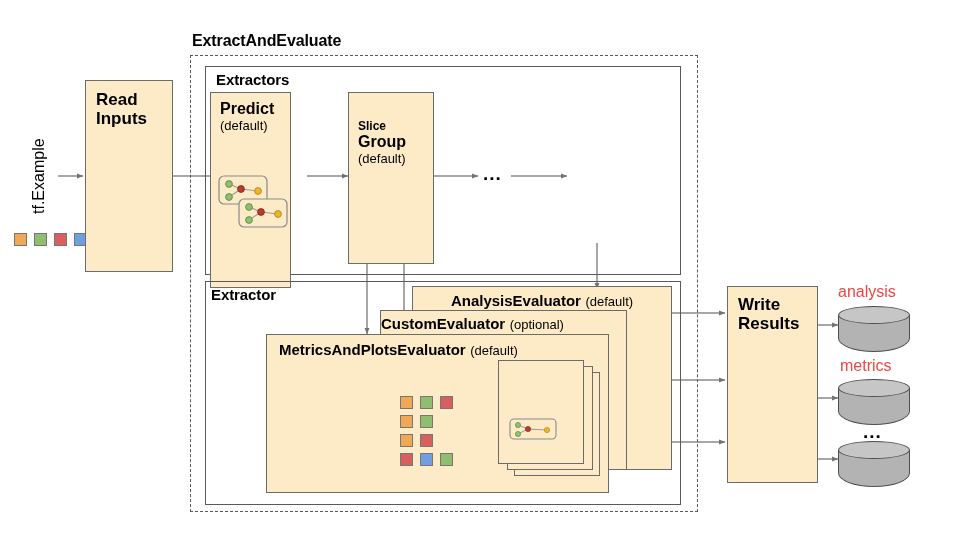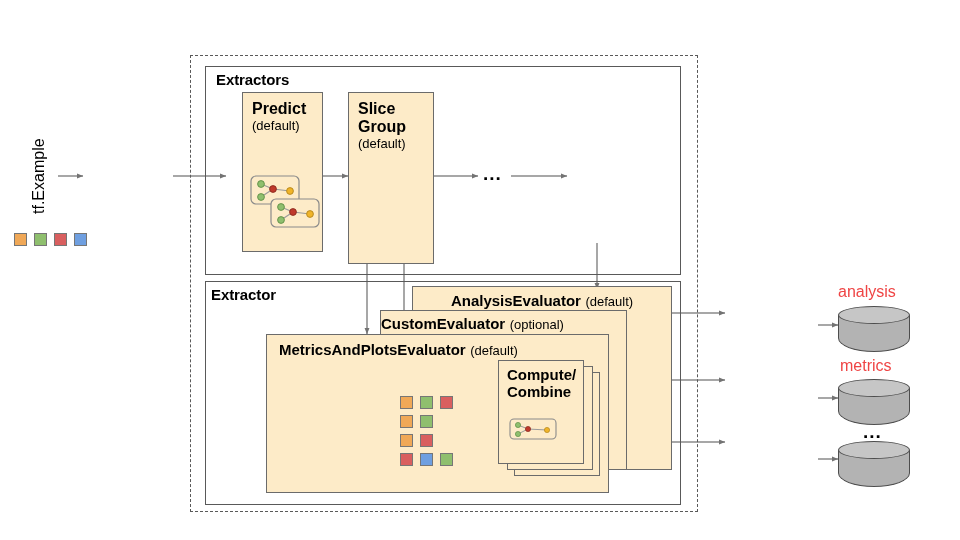--- a/index.html
+++ b/index.html
@@ -137,27 +137,34 @@
 
   <div class="vlabel" style="left:30px;top:214px;font-size:16px;">tf.Example</div>
 
   <div class="chiprow" style="left:14px;top:233px;">
     <span class="chip" style="background:#f0a857;"></span>
     <span class="chip" style="background:#8fbf6e;"></span>
     <span class="chip" style="background:#d95f5f;"></span>
     <span class="chip" style="background:#6f9fe0;"></span>
   </div>
 
-
+  <div class="box" style="left:85px;top:80px;width:88px;height:192px;">
+    <div class="boxtext bt-b" style="top:9px;left:10px;right:6px;font-size:17px;">
+      <div>Read</div>
+      <div>Inputs</div>
+    </div>
+  </div>
+
+  <div class="ttl" style="left:192px;top:32px;font-size:16px;">ExtractAndEvaluate</div>
   <div class="dashed" style="left:190px;top:55px;width:508px;height:457px;"></div>
 
   <div class="group" style="left:205px;top:66px;width:476px;height:209px;"></div>
   <div class="ttl" style="left:216px;top:71px;font-size:15px;">Extractors</div>
 
-  <div class="box" style="left:242px;top:92px;width:81px;height:160px;">
+  <div class="box" style="left:210px;top:92px;width:81px;height:196px;">
     <div class="boxtext" style="top:7px;left:9px;right:5px;">
       <div class="bt-b" style="font-size:16px;">Predict</div>
       <div class="sub" style="font-size:13px;margin-top:1px;">(default)</div>
     </div>
 
     <svg style="position:absolute;left:7px;top:82px;" width="74" height="56" viewBox="0 0 74 56">
       <rect x="1" y="1" width="48" height="28" rx="5" fill="none" stroke="#8a8a8a" stroke-width="1.2"></rect>
       <g stroke="#9a9a9a" stroke-width="1.1" fill="none">
         <path d="M11,9 L23,14"></path>
           <path d="M11,22 L23,14"></path>
@@ -176,21 +183,21 @@
       </g>
       <circle cx="31" cy="32" r="3.4" fill="#8fbf6e" stroke="#5f8f45" stroke-width="0.9"></circle>
       <circle cx="31" cy="45" r="3.4" fill="#8fbf6e" stroke="#5f8f45" stroke-width="0.9"></circle>
       <circle cx="43" cy="37" r="3.4" fill="#c0392b" stroke="#8a2a1e" stroke-width="0.9"></circle>
       <circle cx="60" cy="39" r="3.4" fill="#f0b429" stroke="#b3861c" stroke-width="0.9"></circle>
     </svg>
   </div>
 
   <div class="box" style="left:348px;top:92px;width:86px;height:172px;">
     <div class="boxtext" style="top:7px;left:9px;right:5px;">
-      <div class="bt-b" style="font-size:16px;">Slice</div>
+      <div class="bt-b" style="font-size:12px;margin-top:20px;">Slice</div>
       <div class="bt-b" style="font-size:16px;">Group</div>
       <div class="sub" style="font-size:13px;margin-top:1px;">(default)</div>
     </div>
   </div>
 
   <div class="ellipsis" style="left:483px;top:163px;font-size:19px;">...</div>
 
 
   <div class="group" style="left:205px;top:281px;width:476px;height:224px;"></div>
   <div class="ttl" style="left:211px;top:286px;font-size:15px;">Extractor</div>
@@ -232,38 +239,40 @@
   </div>
   <div class="chiprow" style="left:400px;top:453px;">
     <span class="chip" style="background:#d95f5f;"></span>
     <span class="chip" style="background:#6f9fe0;"></span>
     <span class="chip" style="background:#8fbf6e;"></span>
   </div>
 
   <div class="box" style="left:514px;top:372px;width:86px;height:104px;"></div>
   <div class="box" style="left:507px;top:366px;width:86px;height:104px;"></div>
   <div class="box" style="left:498px;top:360px;width:86px;height:104px;">
-    <div class="boxtext bt-b" style="top:6px;left:8px;right:3px;font-size:15px;">
-      <div>Compute/</div>
-      <div>Combine</div>
-    </div>
     <svg style="position:absolute;left:10px;top:57px;" width="48" height="22" viewBox="0 0 48 22">
       <rect x="1" y="1" width="46" height="20" rx="4" fill="none" stroke="#8a8a8a" stroke-width="1.1"></rect>
       <g stroke="#9a9a9a" stroke-width="1" fill="none">
         <path d="M9,7 L19,11"></path>
           <path d="M9,16 L19,11"></path>
           <path d="M19,11 L38,12"></path>
       </g>
       <circle cx="9" cy="7" r="2.6" fill="#8fbf6e" stroke="#5f8f45" stroke-width="0.7"></circle>
       <circle cx="9" cy="16" r="2.6" fill="#8fbf6e" stroke="#5f8f45" stroke-width="0.7"></circle>
       <circle cx="19" cy="11" r="2.6" fill="#c0392b" stroke="#8a2a1e" stroke-width="0.7"></circle>
       <circle cx="38" cy="12" r="2.6" fill="#f0b429" stroke="#b3861c" stroke-width="0.7"></circle>
     </svg>
   </div>
 
+  <div class="box" style="left:727px;top:286px;width:91px;height:197px;">
+    <div class="boxtext bt-b" style="top:8px;left:10px;right:4px;font-size:17px;">
+      <div>Write</div>
+      <div>Results</div>
+    </div>
+  </div>
 
   <div class="lbl" style="left:838px;top:283px;font-size:16px;">analysis</div>
   <div class="cyl" style="left:838px;top:306px;width:72px;height:46px;">
     <div class="body"></div>
     <div class="top"></div>
   </div>
 
   <div class="lbl" style="left:840px;top:357px;font-size:16px;text-align:center;">metrics</div>
   <div class="cyl" style="left:838px;top:379px;width:72px;height:46px;">
     <div class="body"></div>

